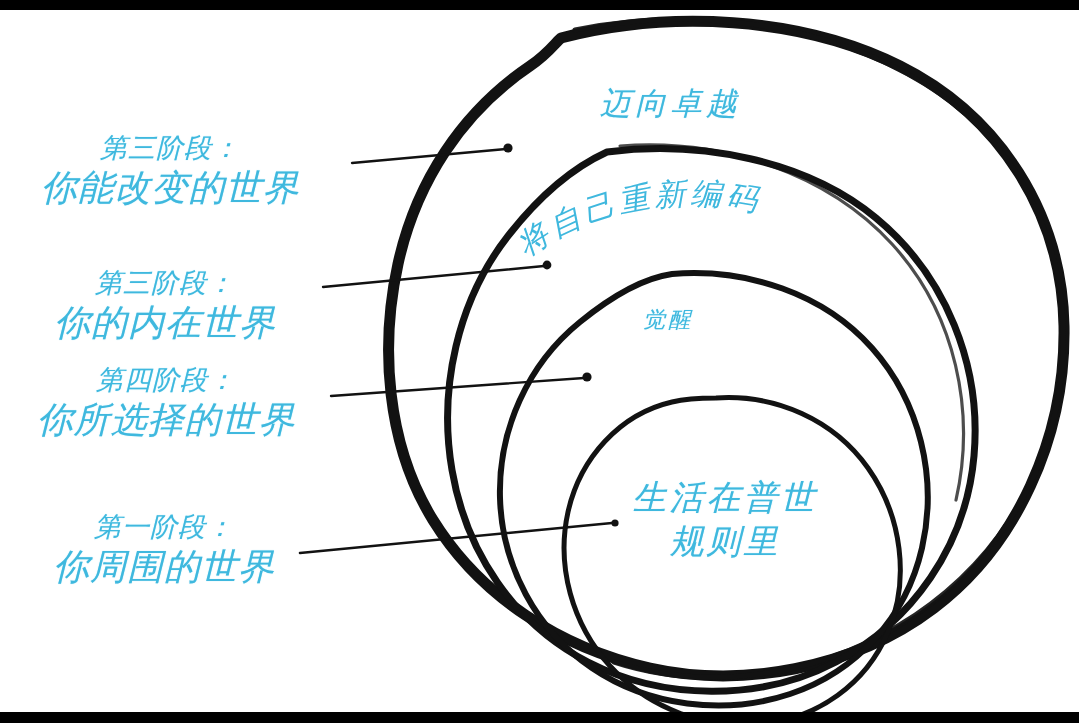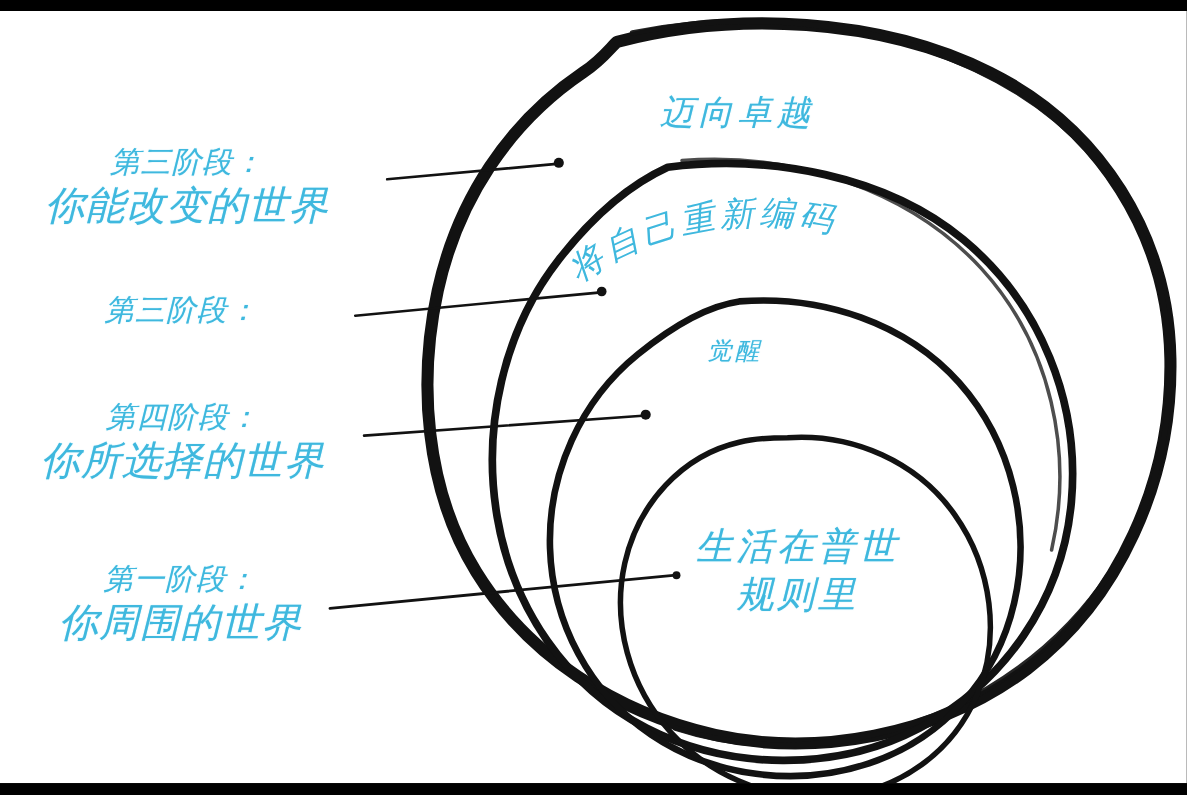--- a/index.html
+++ b/index.html
@@ -181,20 +181,21 @@
       </text>
     </svg>
 
     <div class="stage-label" id="stage-label-4" style="left:10px; top:120px; width:320px;">
       <span class="ln1">第三阶段：</span>
       <span class="ln2">你能改变的世界</span>
     </div>
 
     <div class="stage-label" id="stage-label-3" style="left:10px; top:255px; width:310px;text-align:center;">
       <span class="ln1">第三阶段：</span>
+      <span class="ln2">你的内在世界</span>
     </div>
 
     <div class="stage-label" id="stage-label-2" style="left:6px; top:352px; width:320px;">
       <span class="ln1">第四阶段：</span>
       <span class="ln2">你所选择的世界</span>
     </div>
 
     <div class="stage-label" id="stage-label-1" style="left:14px; top:499px; width:300px;">
       <span class="ln1">第一阶段：</span>
       <span class="ln2">你周围的世界</span>

